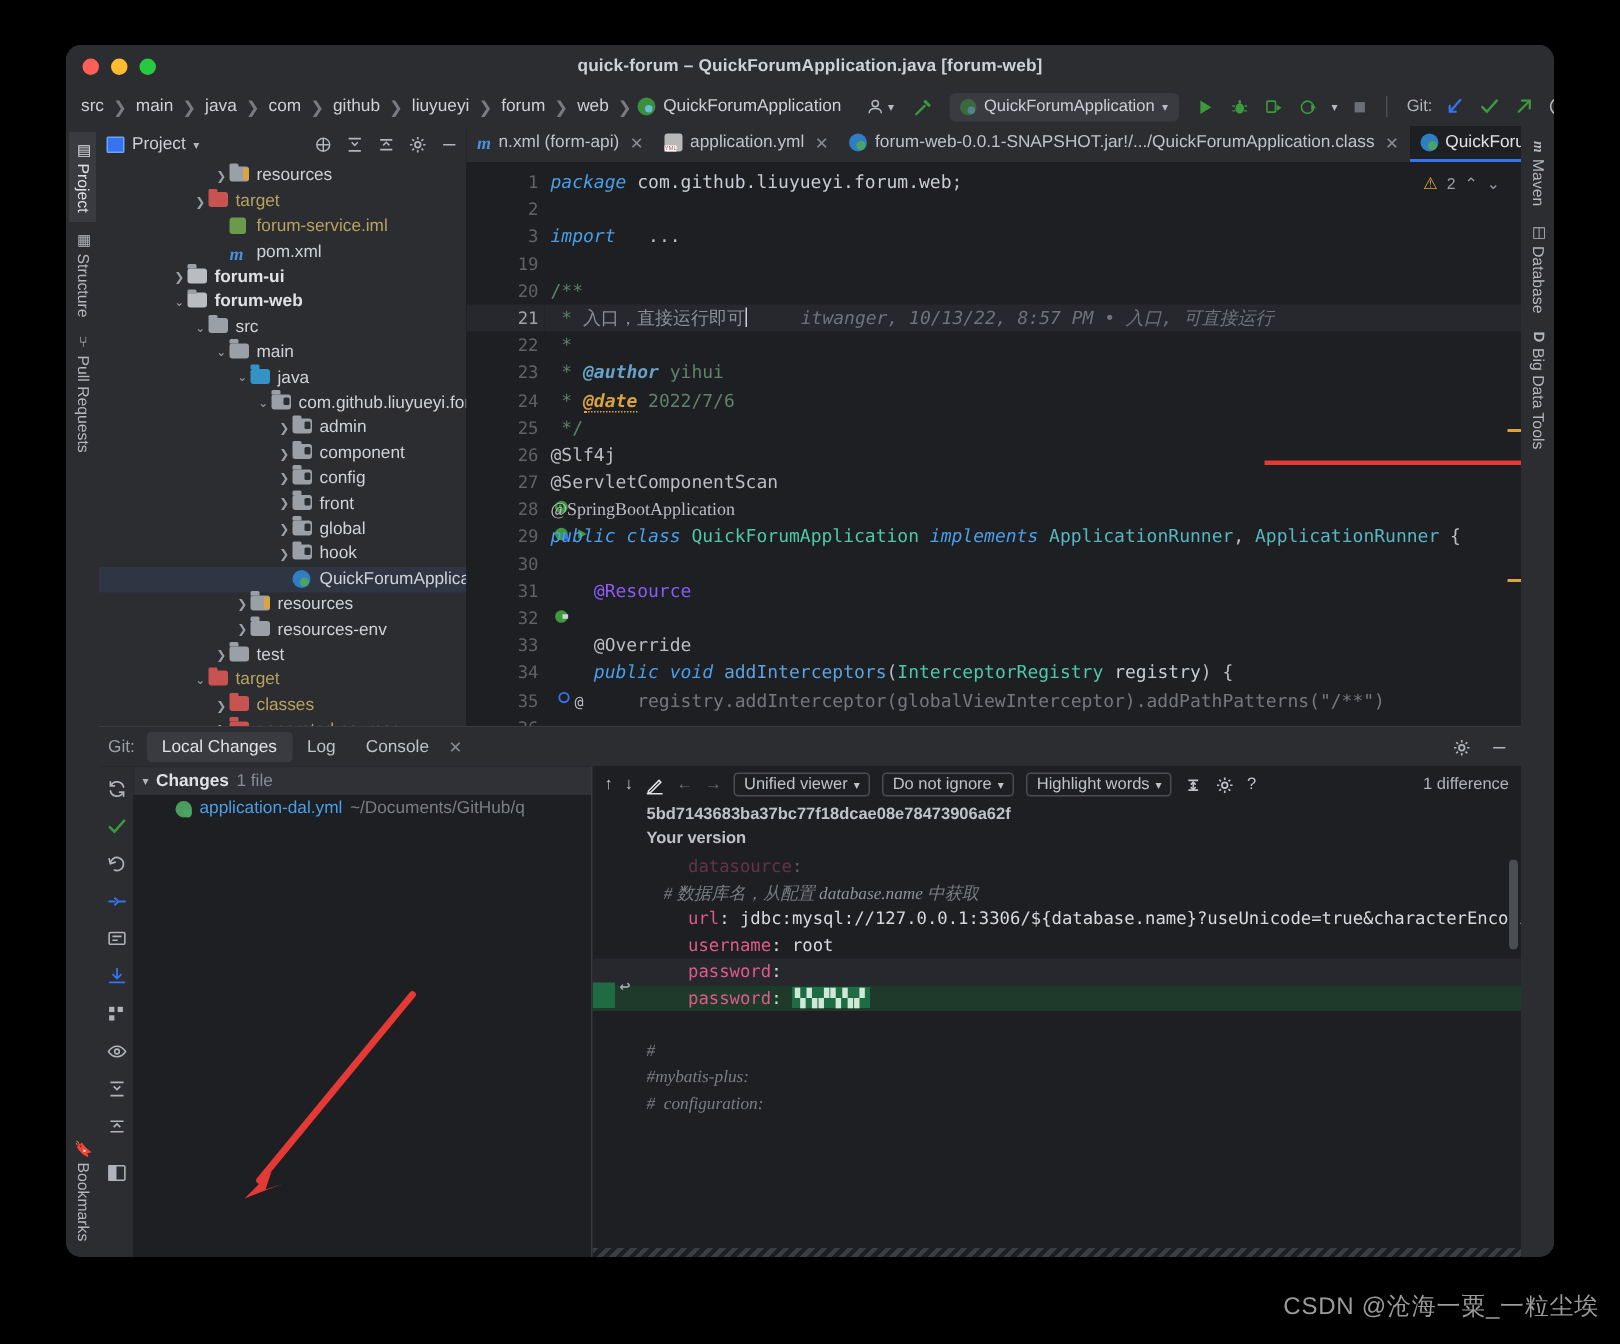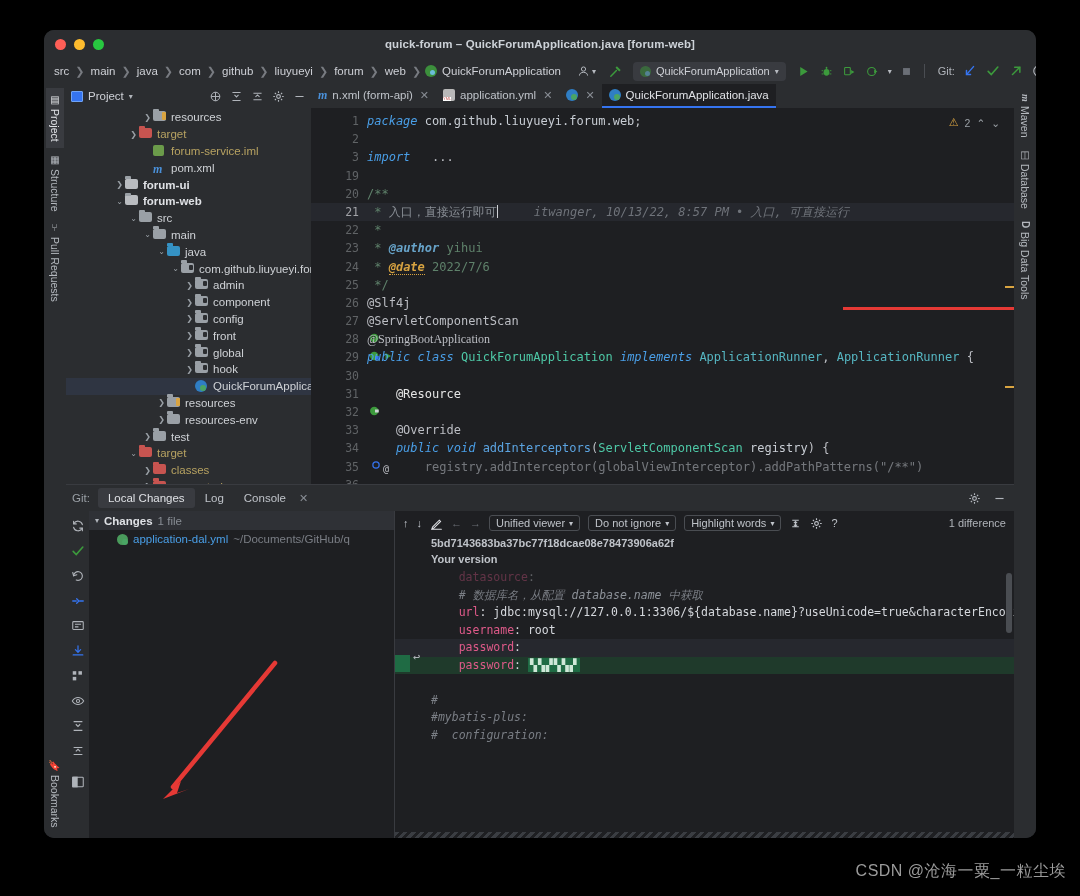--- a/index.html
+++ b/index.html
@@ -142,21 +142,21 @@
   .chg-row .fpath{color:#7a7e85;}
   .diff-pane{flex:1;background:#1e1f22;display:flex;flex-direction:column;min-width:0;border-left:1px solid #393b40;}
   .diff-toolbar{height:24px;display:flex;align-items:center;gap:8px;padding:0 8px;font-size:11px;color:#bfc3c9;}
   .dsel{display:flex;align-items:center;gap:4px;padding:1px 6px;border:1px solid #4a4d52;border-radius:3px;}
   .diff-toolbar .right{margin-left:auto;color:#b0b4ba;}
   .diff-meta{padding:1px 0 0 36px;font-size:11px;color:#bfc3c9;line-height:15px;font-weight:bold;}
   .diff-code{flex:1;font-family:"DejaVu Sans Mono",monospace;font-size:11.5px;position:relative;overflow:hidden;padding-top:2px;}
   .dline{height:17.5px;line-height:17.5px;white-space:pre;padding-left:36px;position:relative;}
   .dline.add{background:#1f3a2b;}
   .dline.mod{background:#26282e;}
-  .ykey{color:#e05a8a;} .yval{color:#d6d9de;} .ycmt{color:#7a7e85;font-style:italic;}
+  .ykey{color:#e05a8a;} .yval{color:#d6d9de;} .ycmt{color:#7a7e85;font-style:italic;font-family:Liberation Serif, serif;}
   .pwmask{background:#1f6b44;color:#cfe8d8;padding:0 2px;letter-spacing:1px;}
   .wavy{position:absolute;left:0;right:0;bottom:0;height:6px;background:repeating-linear-gradient(135deg,#3a3d42 0 3px,transparent 3px 6px);}
   .dscroll{position:absolute;right:2px;top:6px;width:6px;height:60px;background:#4a4d52;border-radius:3px;}
 
   
   .arrow-annot{position:absolute;left:155px;top:655px;width:135px;height:145px;z-index:40;pointer-events:none;}
   .watermark{position:absolute;right:14px;bottom:14px;font-size:16px;color:#9b9b9b;letter-spacing:.5px;}
 
   
   svg{display:block;}
@@ -492,20 +492,21 @@
                 <span>n.xml (form-api)</span>
                 <span class="x">✕</span>
               </div>
               <div class="tab">
                 <span class="yml-ico"></span>
                 <span>application.yml</span>
                 <span class="x">✕</span>
               </div>
               <div class="tab">
                 <span class="spring-small" style="margin:0;"></span>
+                <span>forum-web-0.0.1-SNAPSHOT.jar!/.../QuickForumApplication.class</span>
                 <span class="x">✕</span>
               </div>
               <div class="tab active">
                 <span class="spring-small" style="margin:0;"></span>
                 <span>QuickForumApplication.java</span>
 
               </div>
 
             </div>
 
@@ -565,24 +566,24 @@
                 <div class="cline cur"><span class="doc"> * </span><span class="docgray">入口，直接运行即可</span><span class="caret"></span><span class="inlinehint">     itwanger, 10/13/22, 8:57 PM • 入口, 可直接运行</span></div>
                 <div class="cline"><span class="doc"> *</span></div>
                 <div class="cline"><span class="doc"> * </span><span style="color:#67a3c9;font-weight:bold;font-style:italic;">@author</span><span class="doc"> yihui</span></div>
                 <div class="cline"><span class="doc"> * </span><span class="yellowbg" style="color:#d9a441;font-weight:bold;font-style:italic;">@date</span><span class="doc"> 2022/7/6</span></div>
                 <div class="cline"><span class="doc"> */</span></div>
                 <div class="cline"><span class="ann" style="color:#bcbec4;">@</span><span style="color:#bcbec4;">Slf4j</span></div>
                 <div class="cline"><span style="color:#bcbec4;">@ServletComponentScan</span></div>
                 <div class="cline"><span style="color:#bcbec4;font-family:Liberation Serif, serif;">@SpringBootApplication</span></div>
                 <div class="cline"><span class="kw">public</span> <span class="kw">class</span> <span class="typ">QuickForumApplication</span> <span class="kw">implements</span> <span class="typ" style="color:#56b6c2;">ApplicationRunner</span><span class="ctext">, </span><span class="typ" style="color:#56b6c2;">ApplicationRunner</span> <span class="ctext">{</span></div>
                 <div class="cline"></div>
-                <div class="cline"><span style="color:#e5e5e5;">    @Resource</span></div>
+                <div class="cline"><span style="color:#8b5cf6;">    @Resource</span></div>
                 <div class="cline"></div>
                 <div class="cline"><span style="color:#bcbec4;">    @Override</span></div>
-                <div class="cline"><span class="kw">    public</span> <span class="kw">void</span> <span style="color:#5ba3e0;">addInterceptors</span><span class="ctext">(</span><span class="typ">ServletComponentScan</span> <span class="ident">registry</span><span class="ctext">) {</span></div>
+                <div class="cline"><span class="kw">    public</span> <span class="kw">void</span> <span style="color:#5ba3e0;">addInterceptors</span><span class="ctext">(</span><span class="typ">InterceptorRegistry</span> <span class="ident">registry</span><span class="ctext">) {</span></div>
                 <div class="cline" style="opacity:.5"><span class="kw">        </span><span class="ident">registry.addInterceptor(globalViewInterceptor).addPathPatterns("/**")</span></div>
               </div>
               <div class="redline"></div>
               <div class="scroll-marks">
                 <div class="smark" style="top:178px;"></div>
                 <div class="smark" style="top:278px;"></div>
               </div>
               <div style="position:absolute;right:14px;top:8px;display:flex;align-items:center;gap:6px;font-size:10.5px;color:#9aa0a6;">
                 <span style="color:#d9a441;font-size:11px;">⚠</span>
                 <span>2</span>

